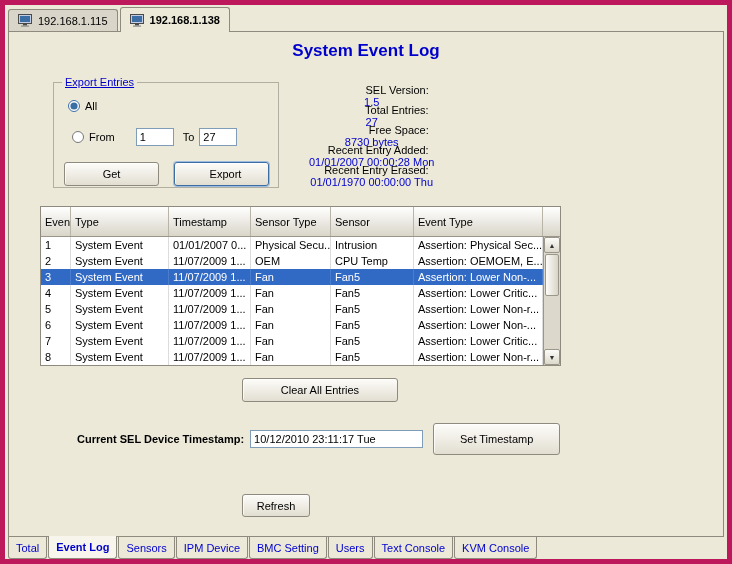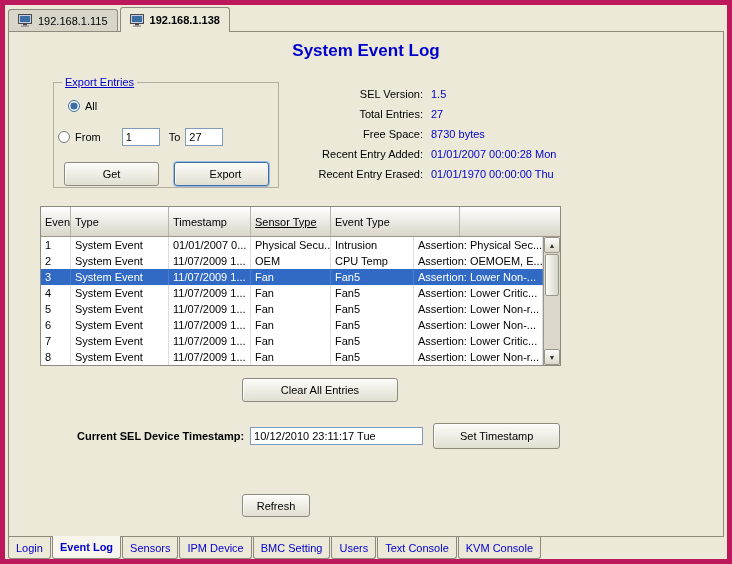--- a/index.html
+++ b/index.html
@@ -19,42 +19,42 @@
   .top-tab.active { height: 25px; background: #ece9d8; margin-bottom: -1px; z-index: 4; font-weight: bold; }
   .monitor-icon { display: inline-flex; line-height: 0; }
   
   .main-panel { position: absolute; top: 26px; left: 3px; right: 3px; bottom: 22px; background: #ece9d8; border: 1px solid #8e8a7e; }
   .page-title { position: absolute; top: 9px; left: 0; right: 0; text-align: center; color: var(--accent, #0000cc); font-size: 17px; font-weight: bold; }
   
   .export-group { position: absolute; left: 44px; top: 44px; width: 226px; height: 112px; border: 1px solid #b2aea1; }
   .export-group legend { color: var(--accent, #0000cc); margin-left: 8px; padding: 0 3px; text-decoration: underline; }
   .radio-row { position: absolute; display: flex; align-items: center; gap: 5px; }
   .all-row  { left: 14px; top: 12px; }
-  .from-row { left: 4px; top: 40px; }
+  .from-row { left: 18px; top: 40px; }
   .radio-row label { display: flex; align-items: center; gap: 5px; cursor: pointer; }
   input[type="radio"] { width: 12px; height: 12px; margin: 0; accent-color: #3a6ea5; }
   .text-input {
     font-family: inherit; font-size: 11px; height: 18px; padding: 0 3px;
     border: 1px solid #7f9db9; background: #fff; color: #000;
   }
   .from-input { width: 38px; margin-left: 16px; }
   .to-label   { margin-left: 4px; }
   .to-input   { width: 38px; }
   
   .btn {
     font-family: inherit; font-size: 11px; color: #000; cursor: pointer;
     background: linear-gradient(#fdfcf9, #e2ded1); border: 1px solid #8e8a7e;
     border-radius: 3px; box-shadow: inset 1px 1px 0 rgba(255,255,255,.75);
   }
   .get-btn    { position: absolute; left: 10px;  top: 74px; width: 95px; height: 24px; }
   .export-btn { position: absolute; left: 120px; top: 74px; width: 95px; height: 24px;
                 border: 1px solid #3c6ea5; box-shadow: 0 0 0 1px #9dbde0, inset 1px 1px 0 rgba(255,255,255,.75); padding-left: 8px; }
   
   .sel-info { position: absolute; left: 292px; top: 52px; }
-  .info-row { display: flex; align-items: center; height: 20px; }
+  .info-row { display: flex; align-items: center; height: 20px; flex-direction: column; }
   .info-label { width: 122px; text-align: right; }
   .info-value { margin-left: 8px; color: var(--accent, #0000cc); white-space: nowrap; }
   
   .event-table { position: absolute; left: 31px; top: 174px; width: 521px; height: 160px; border: 1px solid #8e8a7e; background: #fff; overflow: hidden; }
   .table-header { display: flex; height: 30px; background: linear-gradient(#ffffff, #d9d5c9); border-bottom: 1px solid #9a968a; padding-right: 17px; }
   .th-cell { flex: none; display: flex; align-items: center; padding: 0 4px; border-right: 1px solid #b8b4a8; overflow: hidden; white-space: nowrap; cursor: pointer; }
   .table-body { position: absolute; top: 30px; left: 0; right: 17px; bottom: 0; overflow: hidden; background: #fff; }
   .tr-row { display: flex; height: 16px; cursor: pointer; }
   .tr-row.selected { background: var(--selection, #316ac5); color: #fff; }
   .td-cell { flex: none; display: flex; align-items: center; height: 100%; padding: 0 4px; border-right: 1px solid #dcdcdc; overflow: hidden; white-space: nowrap; }
@@ -62,21 +62,21 @@
   .scrollbar { position: absolute; top: 30px; right: 0; bottom: 0; width: 17px; background: #dcd8cb; border-left: 1px solid #9a968a; display: flex; flex-direction: column; }
   .sb-arrow { flex: none; height: 16px; display: flex; align-items: center; justify-content: center; font-size: 7px; color: #333;
               background: linear-gradient(#fdfcf9, #dcd8cb); border: 1px solid #9a968a; border-radius: 2px; cursor: pointer; }
   .sb-arrow.down { margin-top: auto; }
   .sb-thumb { flex: none; height: 42px; margin: 1px; background: linear-gradient(90deg, #fdfcf9, #d8d4c7); border: 1px solid #9a968a; border-radius: 2px; cursor: grab; }
   
   .clear-btn   { position: absolute; left: 233px; top: 346px; width: 156px; height: 24px; }
   .ts-row      { position: absolute; left: 68px; top: 391px; display: flex; align-items: center; }
   .ts-label    { font-weight: bold; }
   .ts-input    { width: 173px; margin-left: 6px; }
-  .ts-btn      { width: 127px; height: 26px; margin-left: 10px; }
+  .ts-btn      { width: 127px; height: 32px; margin-left: 10px; }
   .refresh-btn { position: absolute; left: 233px; top: 462px; width: 68px; height: 23px; }
   
   .bottom-tab-strip { position: absolute; left: 0; right: 0; bottom: 0; height: 22px; display: flex; align-items: stretch; padding-left: 3px; background: #ece9d8; }
   .bottom-tab {
     display: flex; align-items: center; padding: 0 7px; color: var(--accent, #0000cc);
     border: 1px solid #8e8a7e; border-top: none; border-radius: 0 0 3px 3px;
     margin-right: 1px; white-space: nowrap; cursor: pointer; background: #ece9d8;
   }
   .bottom-tab.active { font-weight: bold; background: #f7f5ec; margin-top: -1px; z-index: 2; }
 </style>
@@ -156,21 +156,22 @@
           <div class="info-label">Recent Entry Erased:</div>
           <div class="info-value">01/01/1970 00:00:00 Thu</div>
         </div>
       </div>
 
     <div class="event-table">
       <div class="table-header">
           <div class="th-cell" style="width: 30px;">Event</div>
           <div class="th-cell" style="width: 98px;">Type</div>
           <div class="th-cell" style="width: 82px;">Timestamp</div>
-          <div class="th-cell" style="width: 80px; text-decoration: underline;">Sensor Type</div>
+          <div class="th-cell" style="width: 80px;">Sensor Type</div>
+          <div class="th-cell" style="width: 83px;">Sensor</div>
           <div class="th-cell" style="width: 129px;">Event Type</div>
         </div>
       <div class="table-body">
           <div class="tr-row">
             <div class="td-cell" style="width: 30px;">1</div>
             <div class="td-cell" style="width: 98px;">System Event</div>
             <div class="td-cell" style="width: 82px;">01/01/2007 0...</div>
             <div class="td-cell" style="width: 80px;">Physical Secu...</div>
             <div class="td-cell" style="width: 83px;">Intrusion</div>
             <div class="td-cell" style="width: 129px;">Assertion: Physical Sec...</div>
@@ -245,21 +246,21 @@
       <span class="ts-label">Current SEL Device Timestamp:</span>
       <input class="text-input ts-input" value="10/12/2010 23:11:17 Tue" style="">
       <button class="btn ts-btn">Set Timestamp</button>
     </div>
 
     <button class="btn refresh-btn">Refresh</button>
 
   </div>
 
   <div class="bottom-tab-strip">
-      <div class="bottom-tab">Login</div>
+      <div class="bottom-tab">Total</div>
       <div class="bottom-tab active">Event Log</div>
       <div class="bottom-tab">Sensors</div>
       <div class="bottom-tab">IPM Device</div>
       <div class="bottom-tab">BMC Setting</div>
       <div class="bottom-tab">Users</div>
       <div class="bottom-tab">Text Console</div>
       <div class="bottom-tab">KVM Console</div>
     </div>
 
 </div>

